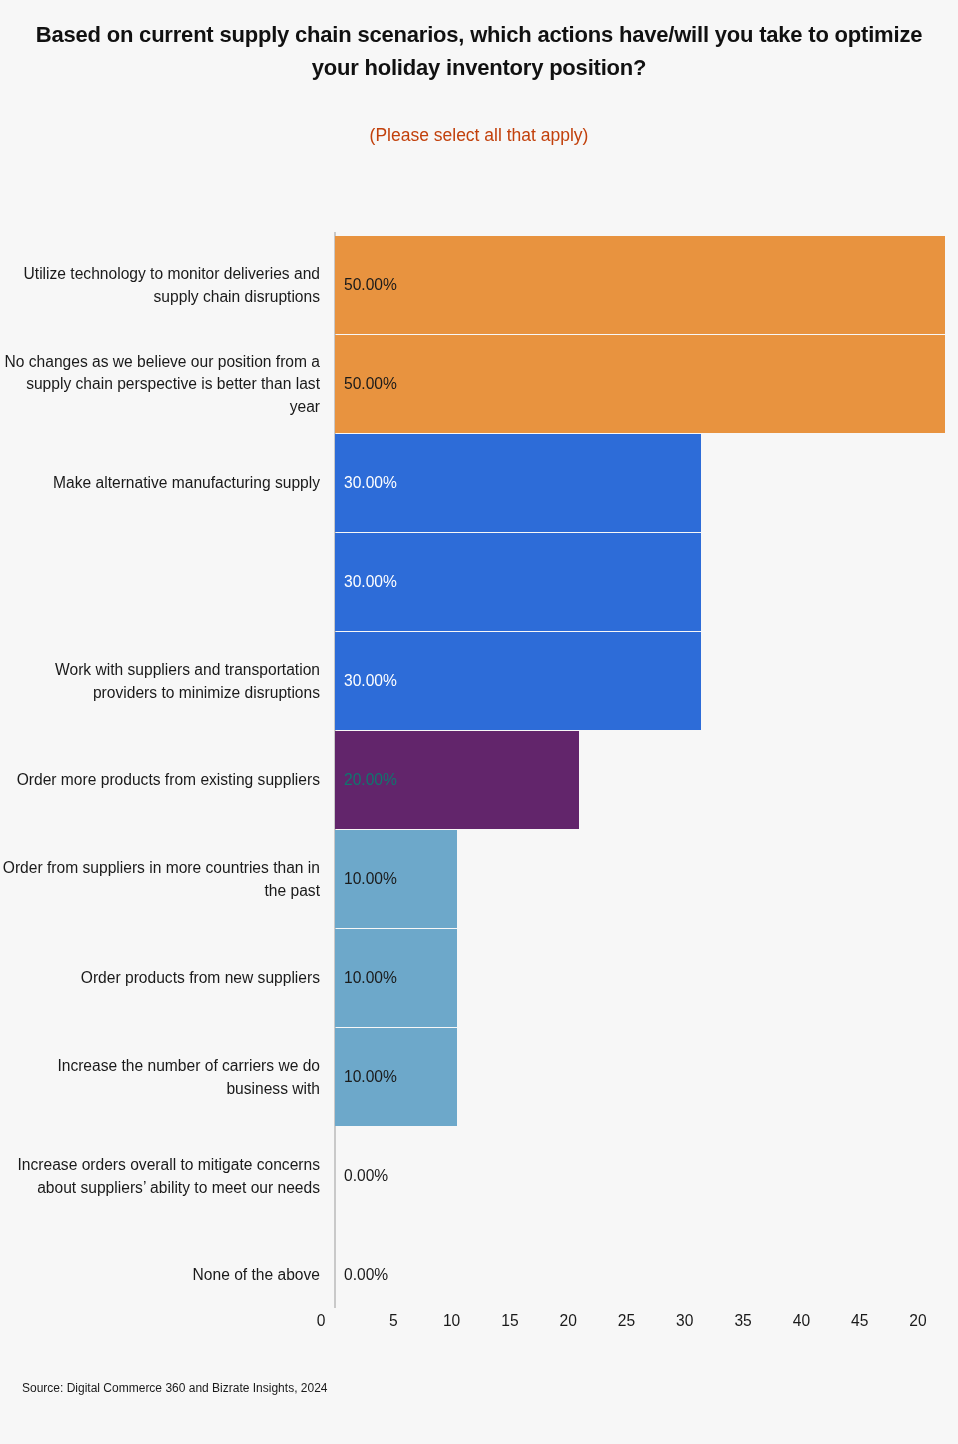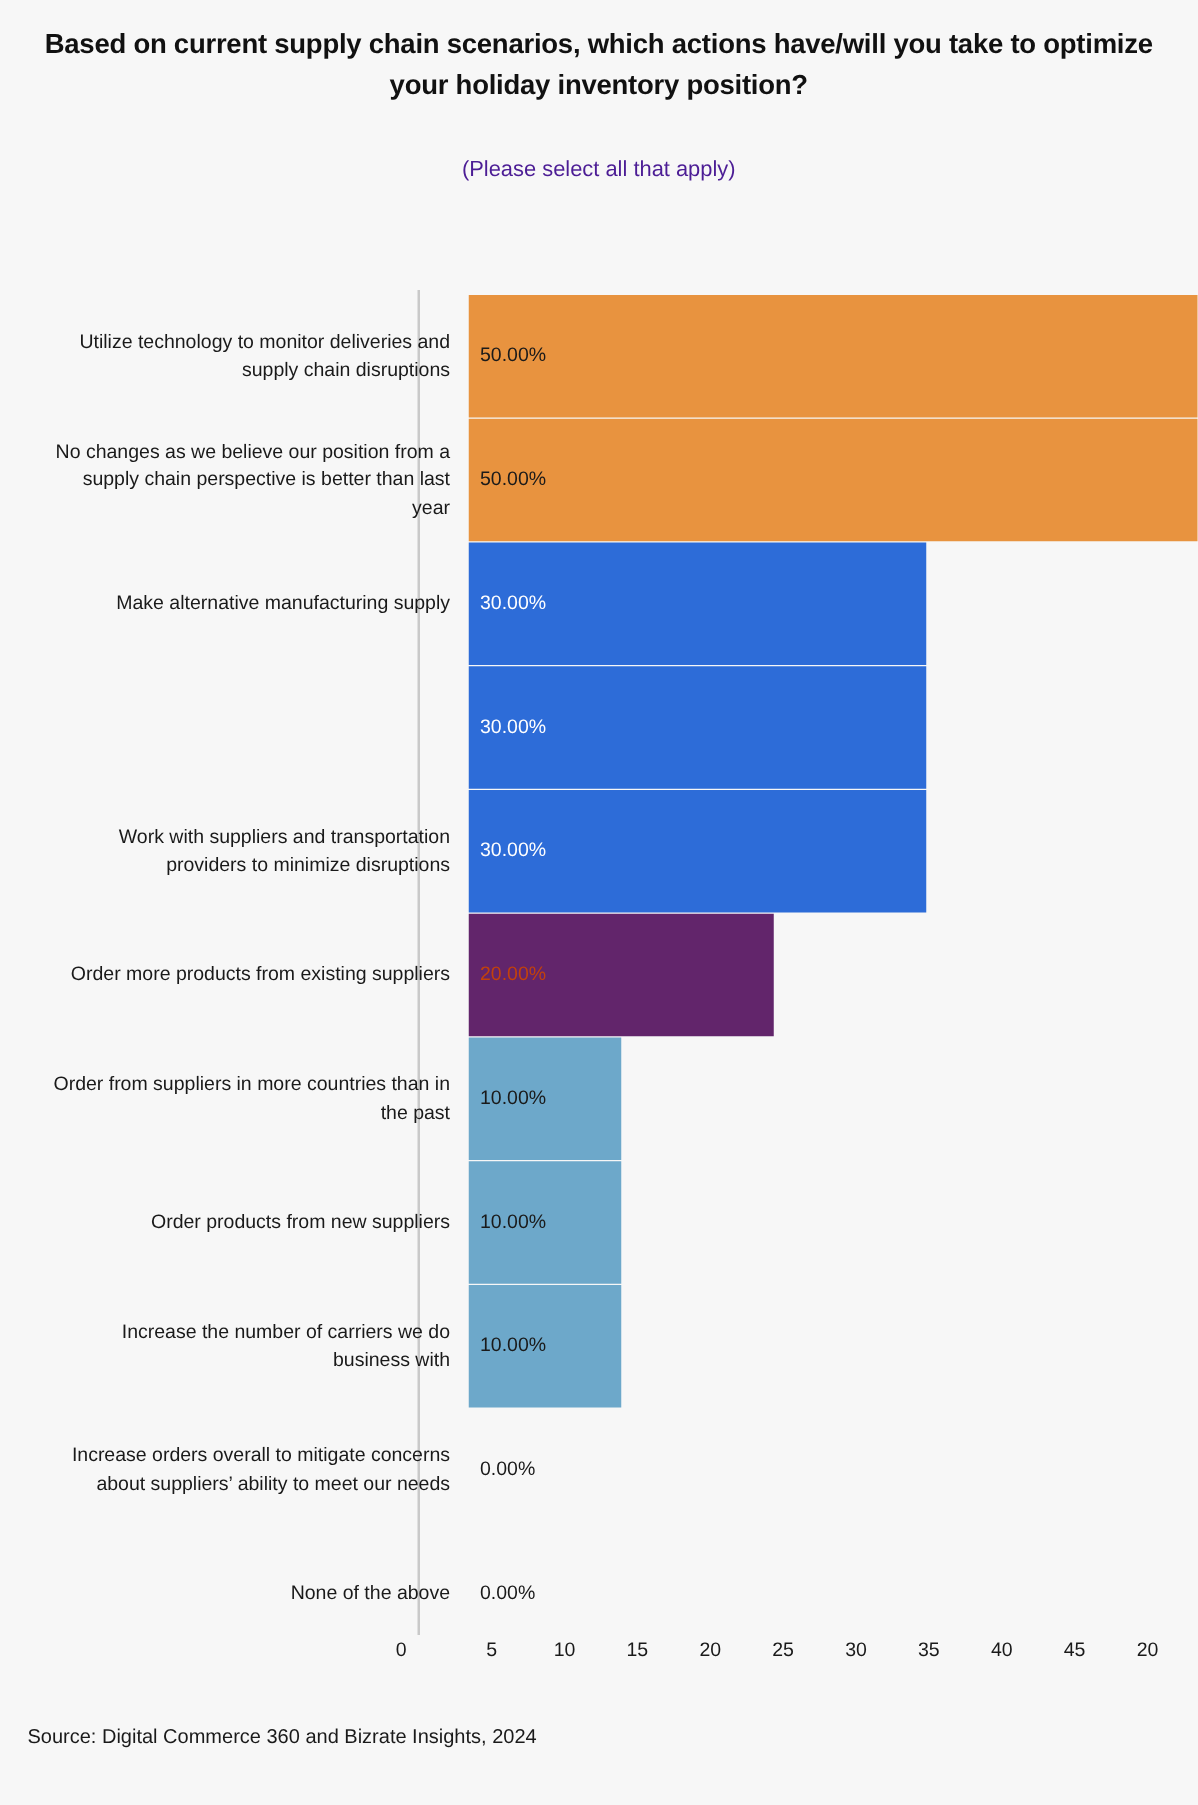--- a/index.html
+++ b/index.html
@@ -23,21 +23,21 @@
     font-weight: bold;
     line-height: 1.52;
     text-align: center;
     letter-spacing: -0.2px;
     color: #111;
   }
   .chart-subtitle {
     margin-top: 40px;
     text-align: center;
     font-size: 17.5px;
-    color: #4c1d95;
+    color: #c2410c;
     font-weight: normal;
   }
 
   
   .plot-area {
     position: absolute;
     left: 0;
     top: 236px;
     width: 958px;
     height: 1070px;
@@ -55,21 +55,20 @@
   .rows {
     position: absolute;
     left: 0;
     top: 0;
     width: 958px;
   }
 
   .row {
     position: relative;
     height: 99px;
-    margin-left: 40px;
   }
 
   .row-label {
     position: absolute;
     left: 0;
     top: 0;
     width: 321px;
     height: 99px;
     display: flex;
     align-items: center;
@@ -123,21 +122,21 @@
     color: #1a1a1a;
     transform: translateX(-50%);
     text-align: center;
   }
 
   
   .source {
     position: absolute;
     left: 22px;
     top: 1381px;
-    font-size: 16px;
+    font-size: 12px;
     color: #1a1a1a;
   }
 </style>
 </head>
 <body>
 
 <div class="header">
   <div class="chart-title">Based on current supply chain scenarios, which actions have/will you take to optimize your holiday inventory position?</div>
   <div class="chart-subtitle">(Please select all that apply)</div>
 </div>
@@ -176,21 +175,21 @@
         <div class="row-label">Work with suppliers and transportation providers to minimize disruptions</div>
         <div class="bar-track">
           <div class="bar" style="width: 365.891px; background: rgb(45, 108, 216);"></div>
           <div class="bar-value" style="left: 0px; color: rgb(255, 255, 255);">30.00%</div>
         </div>
       </div>
       <div class="row">
         <div class="row-label">Order more products from existing suppliers</div>
         <div class="bar-track">
           <div class="bar" style="width: 243.927px; background: rgb(98, 37, 107);"></div>
-          <div class="bar-value" style="left: 0px; color: #c2410c;">20.00%</div>
+          <div class="bar-value" style="left: 0px; color: #0f766e;">20.00%</div>
         </div>
       </div>
       <div class="row">
         <div class="row-label">Order from suppliers in more countries than in the past</div>
         <div class="bar-track">
           <div class="bar" style="width: 121.964px; background: rgb(109, 168, 202);"></div>
           <div class="bar-value" style="left: 0px; color: rgb(26, 26, 26);">10.00%</div>
         </div>
       </div>
       <div class="row">

